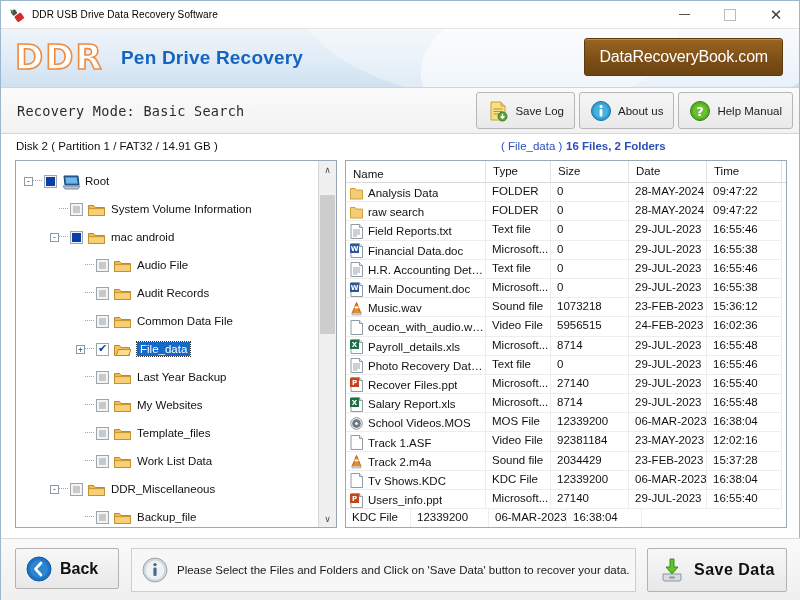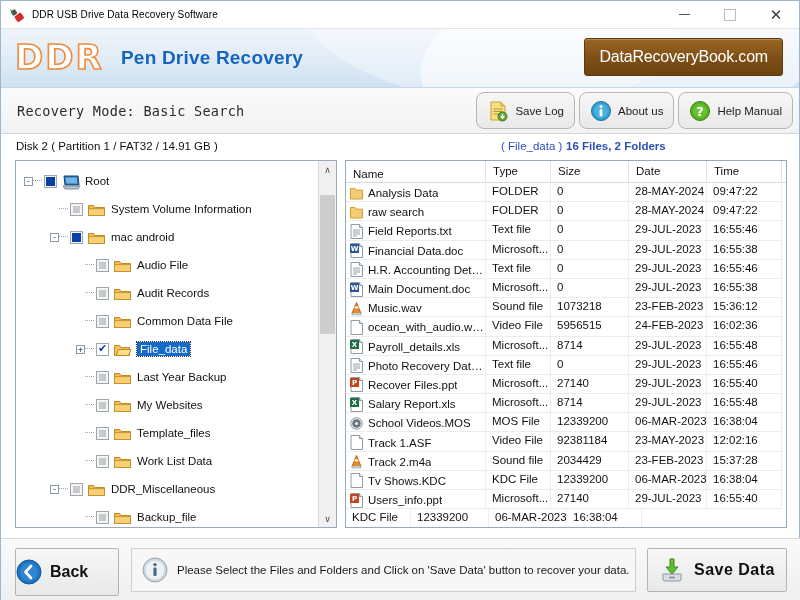--- a/index.html
+++ b/index.html
@@ -67,21 +67,21 @@
     background:linear-gradient(180deg,#fbfbfb 0%,#f2f2f2 100%);
     border-bottom:1px solid #d5d5d5;
   }
   .mode-text{
     margin-left:16px;font-family:"DejaVu Sans Mono","Liberation Mono",monospace;
     font-size:13.5px;color:#2b2b2b;letter-spacing:.3px;
   }
   .tools{position:absolute;right:6px;top:4px;display:flex;gap:4px;}
   .tbtn{
     height:37px;box-sizing:border-box;display:flex;align-items:center;gap:6px;
-    padding:0 10px;border:1px solid #b6b6b6;border-radius:8px;
+    padding:0 10px;border:1px solid #b6b6b6;border-radius:3px;
     background:linear-gradient(180deg,#f6f6f6 0%,#e9e9e9 100%);
     font-size:11.5px;color:#1d1d1d;cursor:default;
   }
   .tbtn.strong{font-size:13px;font-weight:bold;}
   .ic{width:22px;height:22px;flex:0 0 auto;position:relative;}
 
   
   .diskrow{height:27px;position:relative;background:#fff;}
   .disk-label{position:absolute;left:15px;top:6px;font-size:11.5px;color:#111;}
   .file-ctx{position:absolute;left:500px;top:6px;font-size:11.5px;color:#2b50b8;}
@@ -145,22 +145,22 @@
   .c-size{width:78px;padding-left:6px;}
   .c-date{width:78px;padding-left:6px;}
   .c-time{width:75px;padding-left:6px;}
   .fi{width:13px;height:15px;flex:0 0 auto;margin-right:5px;position:relative;}
   .fname{overflow:hidden;text-overflow:ellipsis;white-space:nowrap;}
 
   
   .bottom{position:absolute;left:0;top:537px;width:800px;height:62px;
     background:linear-gradient(180deg,#fafafa 0%,#efefef 100%);border-top:1px solid #d9d9d9;}
   .back-btn{
-    position:absolute;left:14px;top:9px;width:104px;height:48px;box-sizing:border-box;
-    display:flex;align-items:center;gap:8px;
+    position:absolute;left:14px;top:9px;width:104px;height:41px;box-sizing:border-box;
+    display:flex;align-items:center;gap:8px;padding-left:10px;
     border:1px solid #b3b3b3;border-radius:2px;
     background:linear-gradient(180deg,#f7f7f7 0%,#e8e8e8 100%);
   }
   .back-btn b{font-size:16px;color:#111;font-weight:bold;}
   .msgbox{
     position:absolute;left:130px;top:9px;width:505px;height:44px;box-sizing:border-box;
     display:flex;align-items:center;gap:9px;padding-left:10px;
     border:1px solid #cfcfcf;background:#f7f7f7;
   }
   .msgbox span{font-size:11.5px;color:#1a1a1a;}

